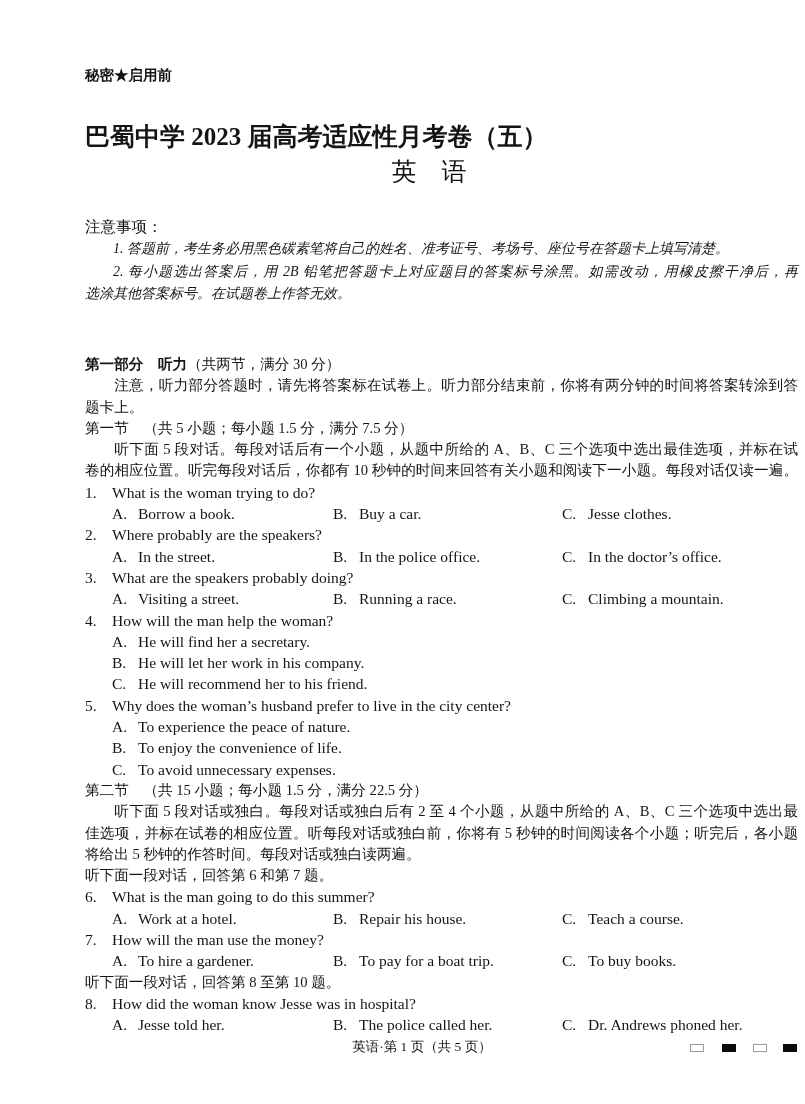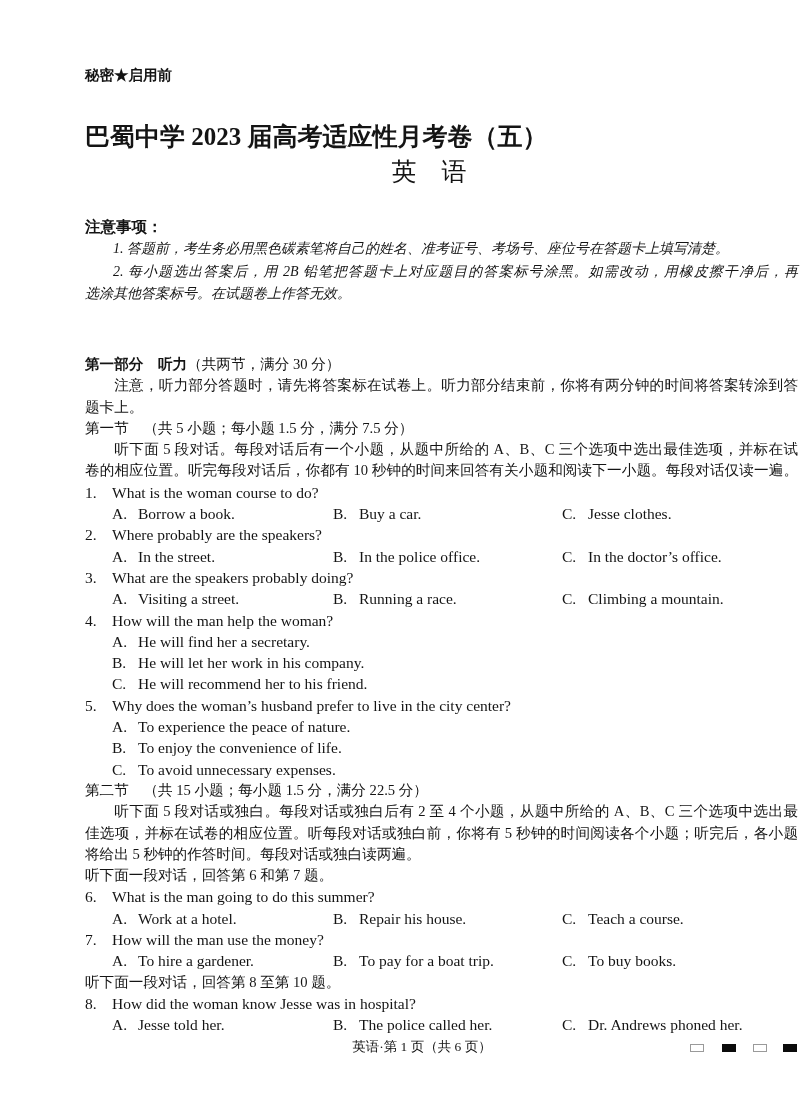--- a/index.html
+++ b/index.html
@@ -8,21 +8,21 @@
     background:#ffffff;
     position:relative;
     font-family:"Liberation Serif","DejaVu Serif",serif;
     color:#141414;
     overflow:hidden;
   }
   .abs{position:absolute;}
   .classified{left:85px;top:66px;font-size:14.5px;font-weight:bold;}
   .title{left:85px;top:120px;width:688px;text-align:left;font-size:25px;font-weight:bold;white-space:nowrap;}
   .subtitle{left:85px;top:155px;width:688px;text-align:center;font-size:25px;font-weight:normal;}
-  .notice-head{left:85px;top:217px;font-size:15.5px;font-weight:bold;}
+  .notice-head{left:85px;top:217px;font-size:15.5px;font-weight:normal;}
   .notes{left:85px;top:238px;width:713px;font-size:14px;line-height:22.6px;font-style:italic;}
   .main{left:85px;top:354px;width:713px;font-size:14.6px;line-height:21.3px;}
   .line{height:21.3px;}
   .nline{height:22.6px;}
   .fill{text-align:justify;text-align-last:justify;}
   .ind{text-indent:2em;}
   .en{font-size:15.5px;}
   .bold{font-weight:bold;}
   .qnum{display:inline-block;width:27px;}
   .opt-label{display:inline-block;width:26px;}
@@ -54,21 +54,21 @@
 <div class="abs main">
 
   <div class="line"><span class="bold">第一部分　听力</span><span>（共两节，满分 30 分）</span></div>
   <div class="line ind fill">注意，听力部分答题时，请先将答案标在试卷上。听力部分结束前，你将有两分钟的时间将答案转涂到答</div>
   <div class="line">题卡上。</div>
 
   <div class="line">第一节　（共 5 小题；每小题 1.5 分，满分 7.5 分）</div>
   <div class="line ind fill">听下面 5 段对话。每段对话后有一个小题，从题中所给的 A、B、C 三个选项中选出最佳选项，并标在试</div>
   <div class="line fill">卷的相应位置。听完每段对话后，你都有 10 秒钟的时间来回答有关小题和阅读下一小题。每段对话仅读一遍。</div>
 
-  <div class="line en"><span class="qnum">1.</span><span>What is the woman course to do?</span></div>
+  <div class="line en"><span class="qnum">1.</span><span>What is the woman trying to do?</span></div>
   <div class="line en opts">
     <span class="oA"><span class="opt-label">A.</span><span>Borrow a book.</span></span>
     <span class="oB"><span class="opt-label">B.</span><span>Buy a car.</span></span>
     <span class="oC"><span class="opt-label">C.</span><span>Jesse clothes.</span></span>
   </div>
 
   <div class="line en"><span class="qnum">2.</span><span>Where probably are the speakers?</span></div>
   <div class="line en opts">
     <span class="oA"><span class="opt-label">A.</span><span>In the street.</span></span>
     <span class="oB"><span class="opt-label">B.</span><span>In the police office.</span></span>
@@ -117,18 +117,18 @@
 
   <div class="line en"><span class="qnum">8.</span><span>How did the woman know Jesse was in hospital?</span></div>
   <div class="line en opts">
     <span class="oA"><span class="opt-label">A.</span><span>Jesse told her.</span></span>
     <span class="oB"><span class="opt-label">B.</span><span>The police called her.</span></span>
     <span class="oC"><span class="opt-label">C.</span><span>Dr. Andrews phoned her.</span></span>
   </div>
 
 </div>
 
-<div class="abs footer">英语·第 1 页（共 6 页）</div>
+<div class="abs footer">英语·第 1 页（共 5 页）</div>
 
 <div class="mark outline" style="left:690px;"></div>
 <div class="mark solid" style="left:722px;"></div>
 <div class="mark outline" style="left:753px;"></div>
 <div class="mark solid" style="left:783px;"></div>
 
 </body></html>

